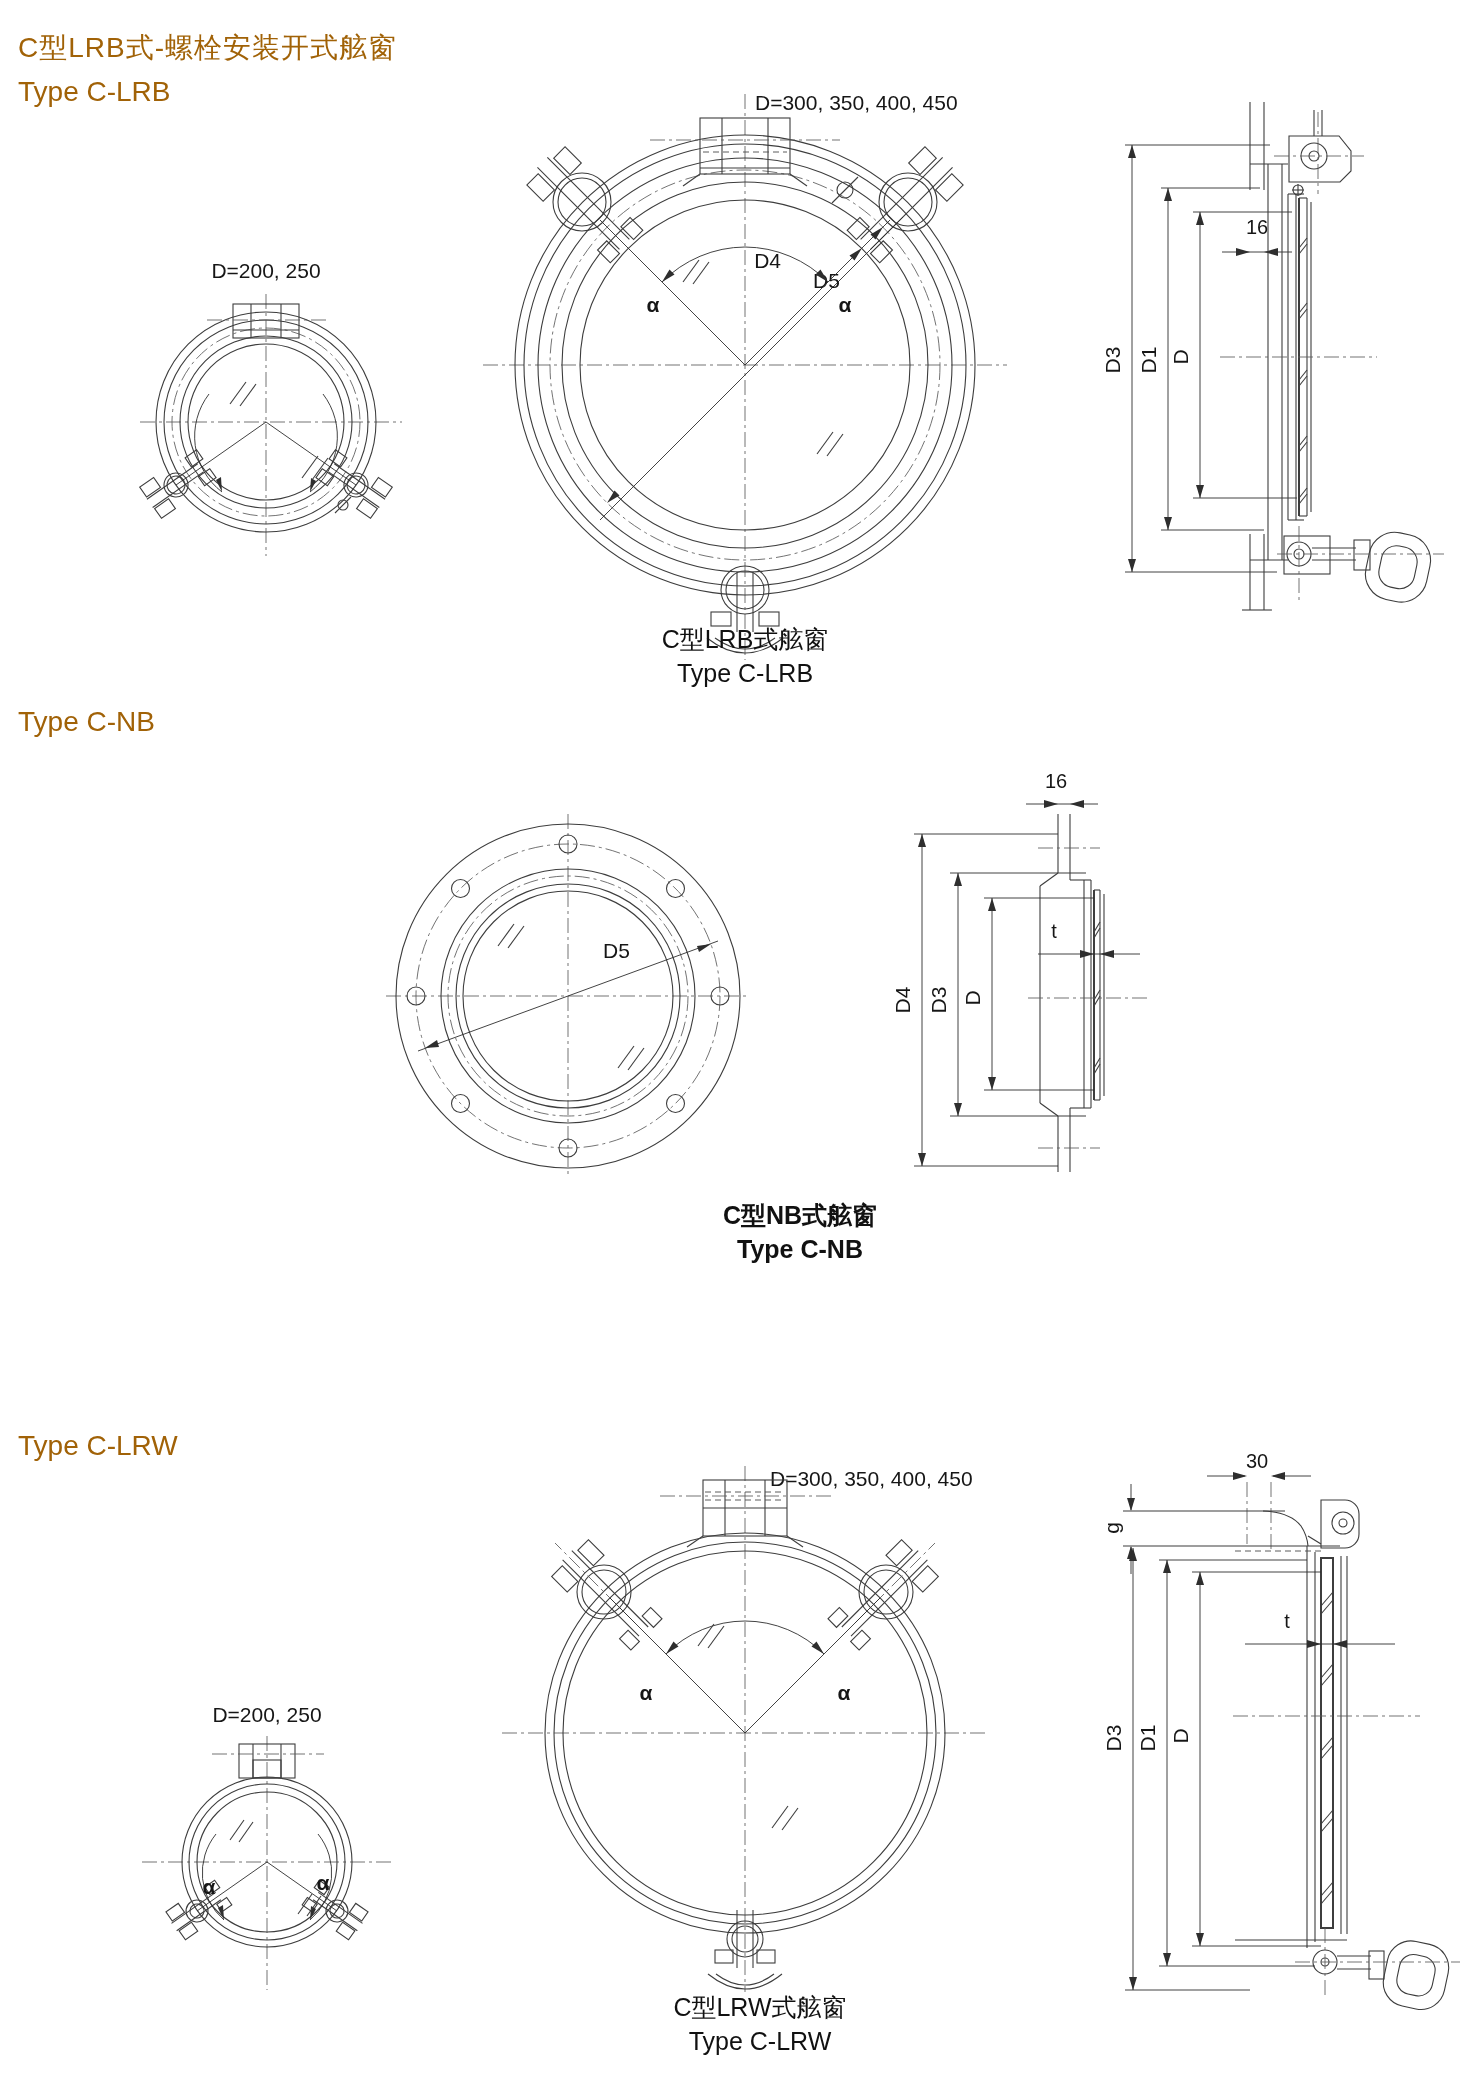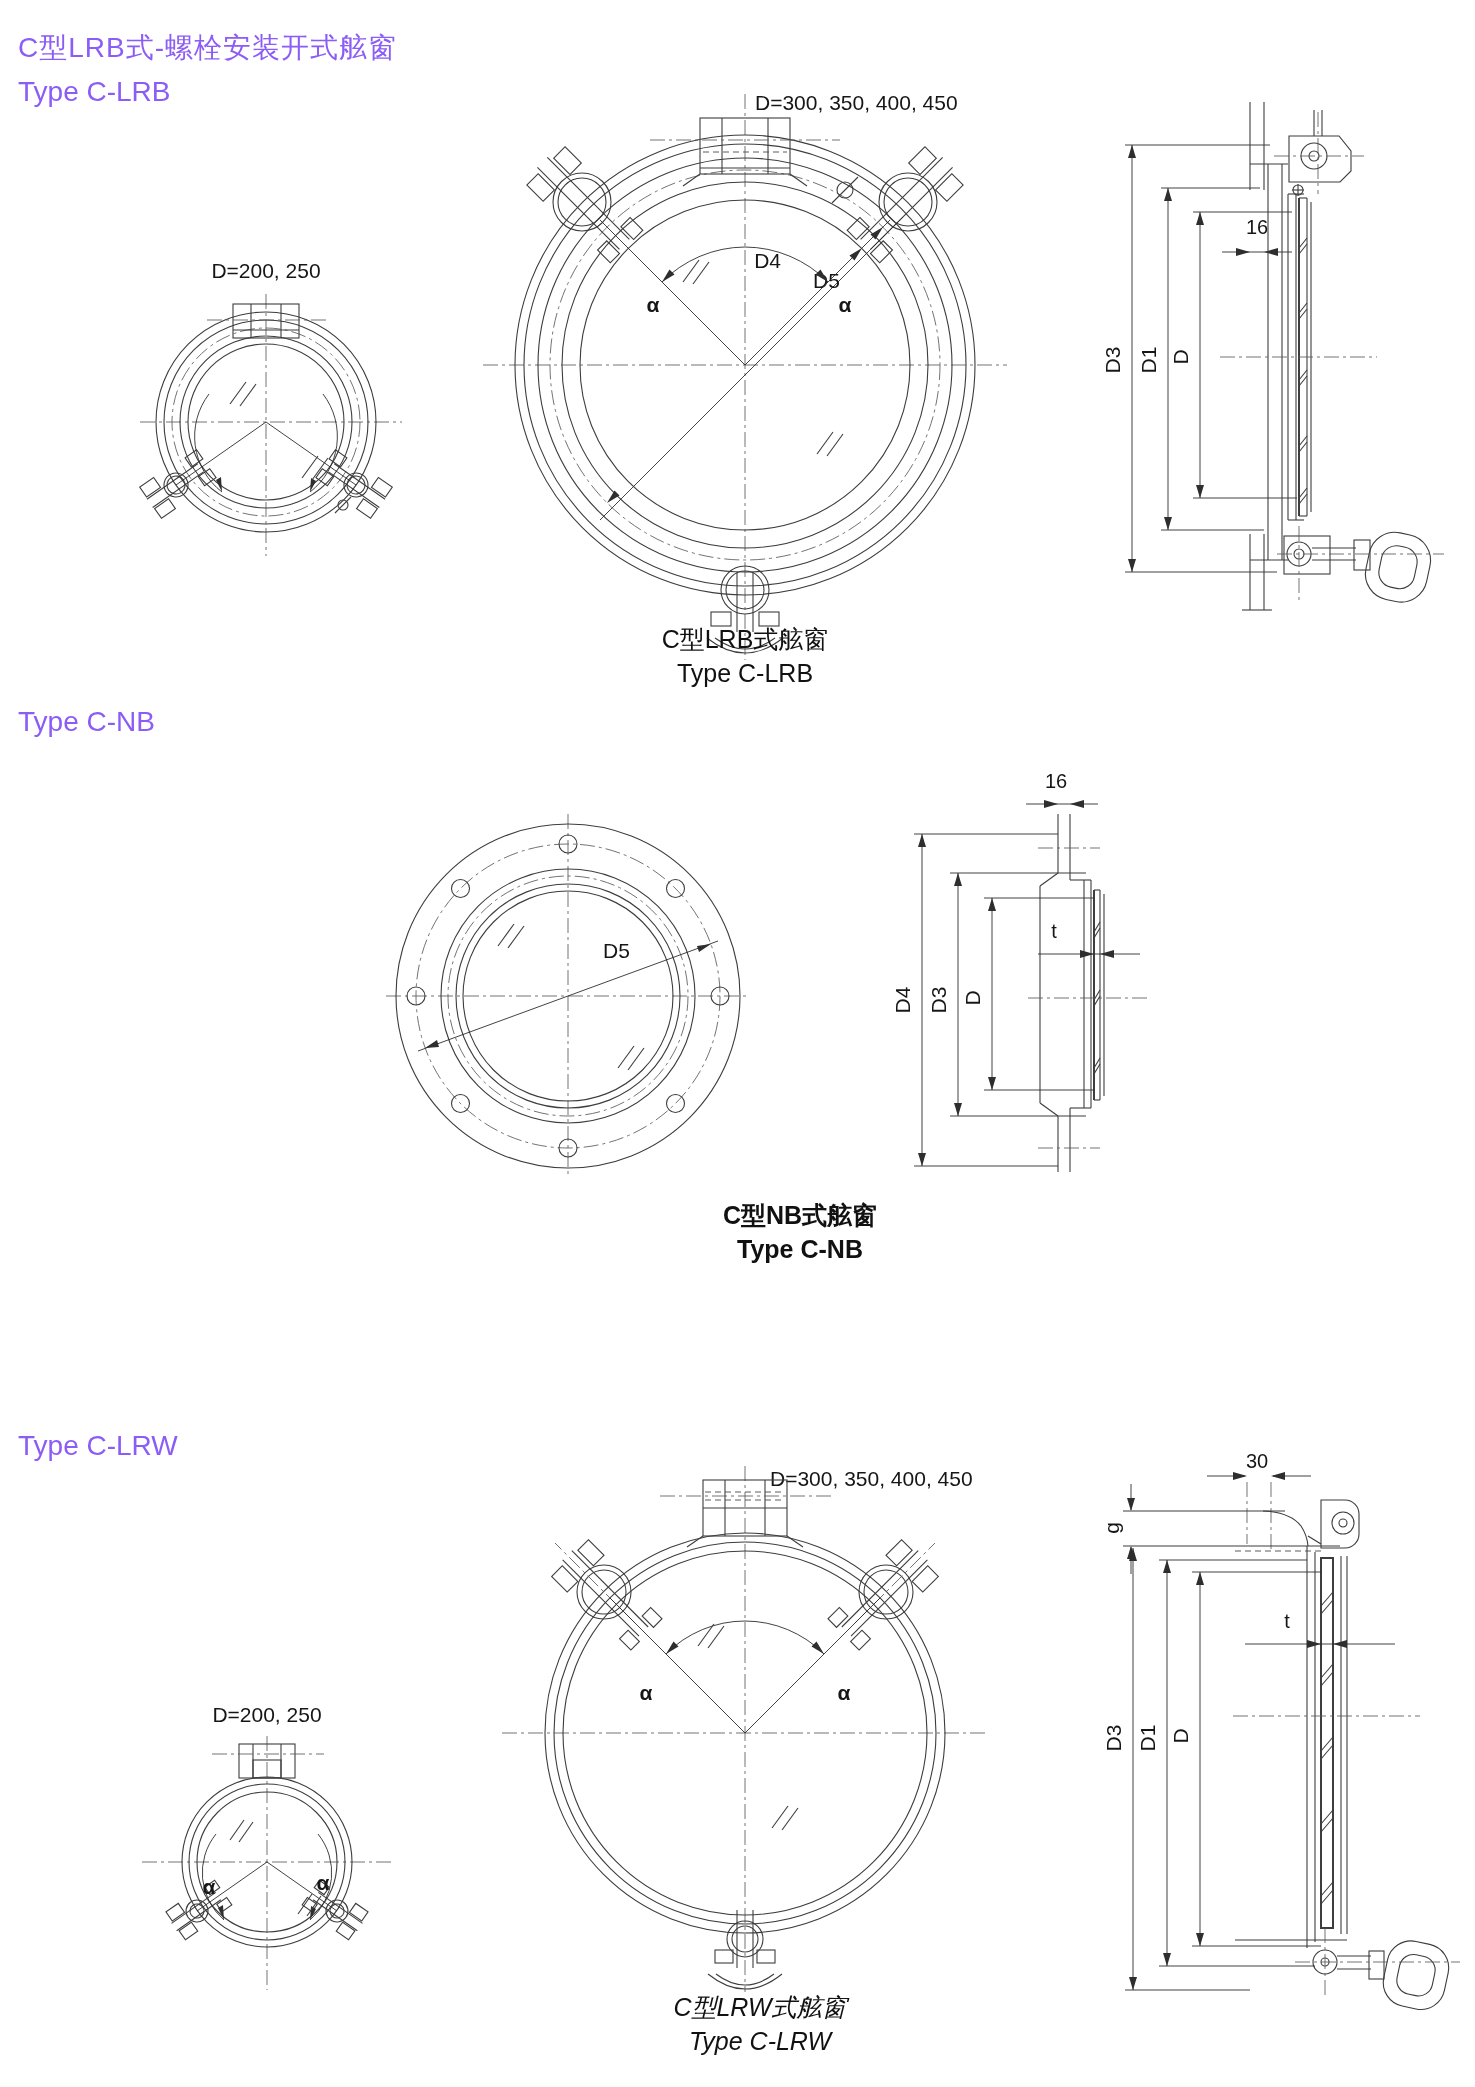--- a/index.html
+++ b/index.html
@@ -2,21 +2,21 @@
 <html><head>
 <meta charset="utf-8">
 <style>
   html,body{margin:0;padding:0;}
   body{
     width:1475px;height:2087px;position:relative;background:#ffffff;
     font-family:"Liberation Sans","DejaVu Sans",sans-serif;color:#161616;
     overflow:hidden;
   }
   .abs{position:absolute;}
-  .hd{font-size:28px;line-height:44px;color:#8b5cf6;}
+  .hd{font-size:28px;line-height:44px;color:#a16207;}
   .hd .zh{font-weight:500;letter-spacing:1px;}
   .cap{font-size:25px;line-height:34px;text-align:center;color:#111;width:300px;}
   svg{position:absolute;overflow:visible;}
   svg text{font-family:"Liberation Sans","DejaVu Sans",sans-serif;fill:#161616;}
   .t21{font-size:21px;}
   .t20{font-size:20px;}
   .ta{font-size:21px;font-weight:bold;}
   .l{stroke:#3d3d3d;stroke-width:1.1;fill:none;}
   .l2{stroke:#3d3d3d;stroke-width:2;fill:none;}
   .cl{stroke:#5a5a5a;stroke-width:.85;fill:none;stroke-dasharray:15 4 3 4;}
@@ -612,16 +612,16 @@
     <rect class="l" x="284" y="503" width="15" height="28"></rect>
     <g transform="translate(330,527) rotate(12)">
       <rect class="l" x="-30" y="-33" width="62" height="66" rx="24"></rect>
       <rect class="l" x="-17" y="-20" width="36" height="40" rx="14"></rect>
     </g>
     <line class="cl" x1="240" y1="480" x2="240" y2="548"></line>
     <line class="cl" x1="210" y1="514" x2="375" y2="514"></line>
   </g>
 </svg>
 
-<div class="abs cap" style="left:610px;top:1990px;font-style:italic;">
+<div class="abs cap" style="left:610px;top:1990px;">
   <div>C型LRW式舷窗</div>
   <div>Type C-LRW</div>
 </div>
 
 </body></html>

